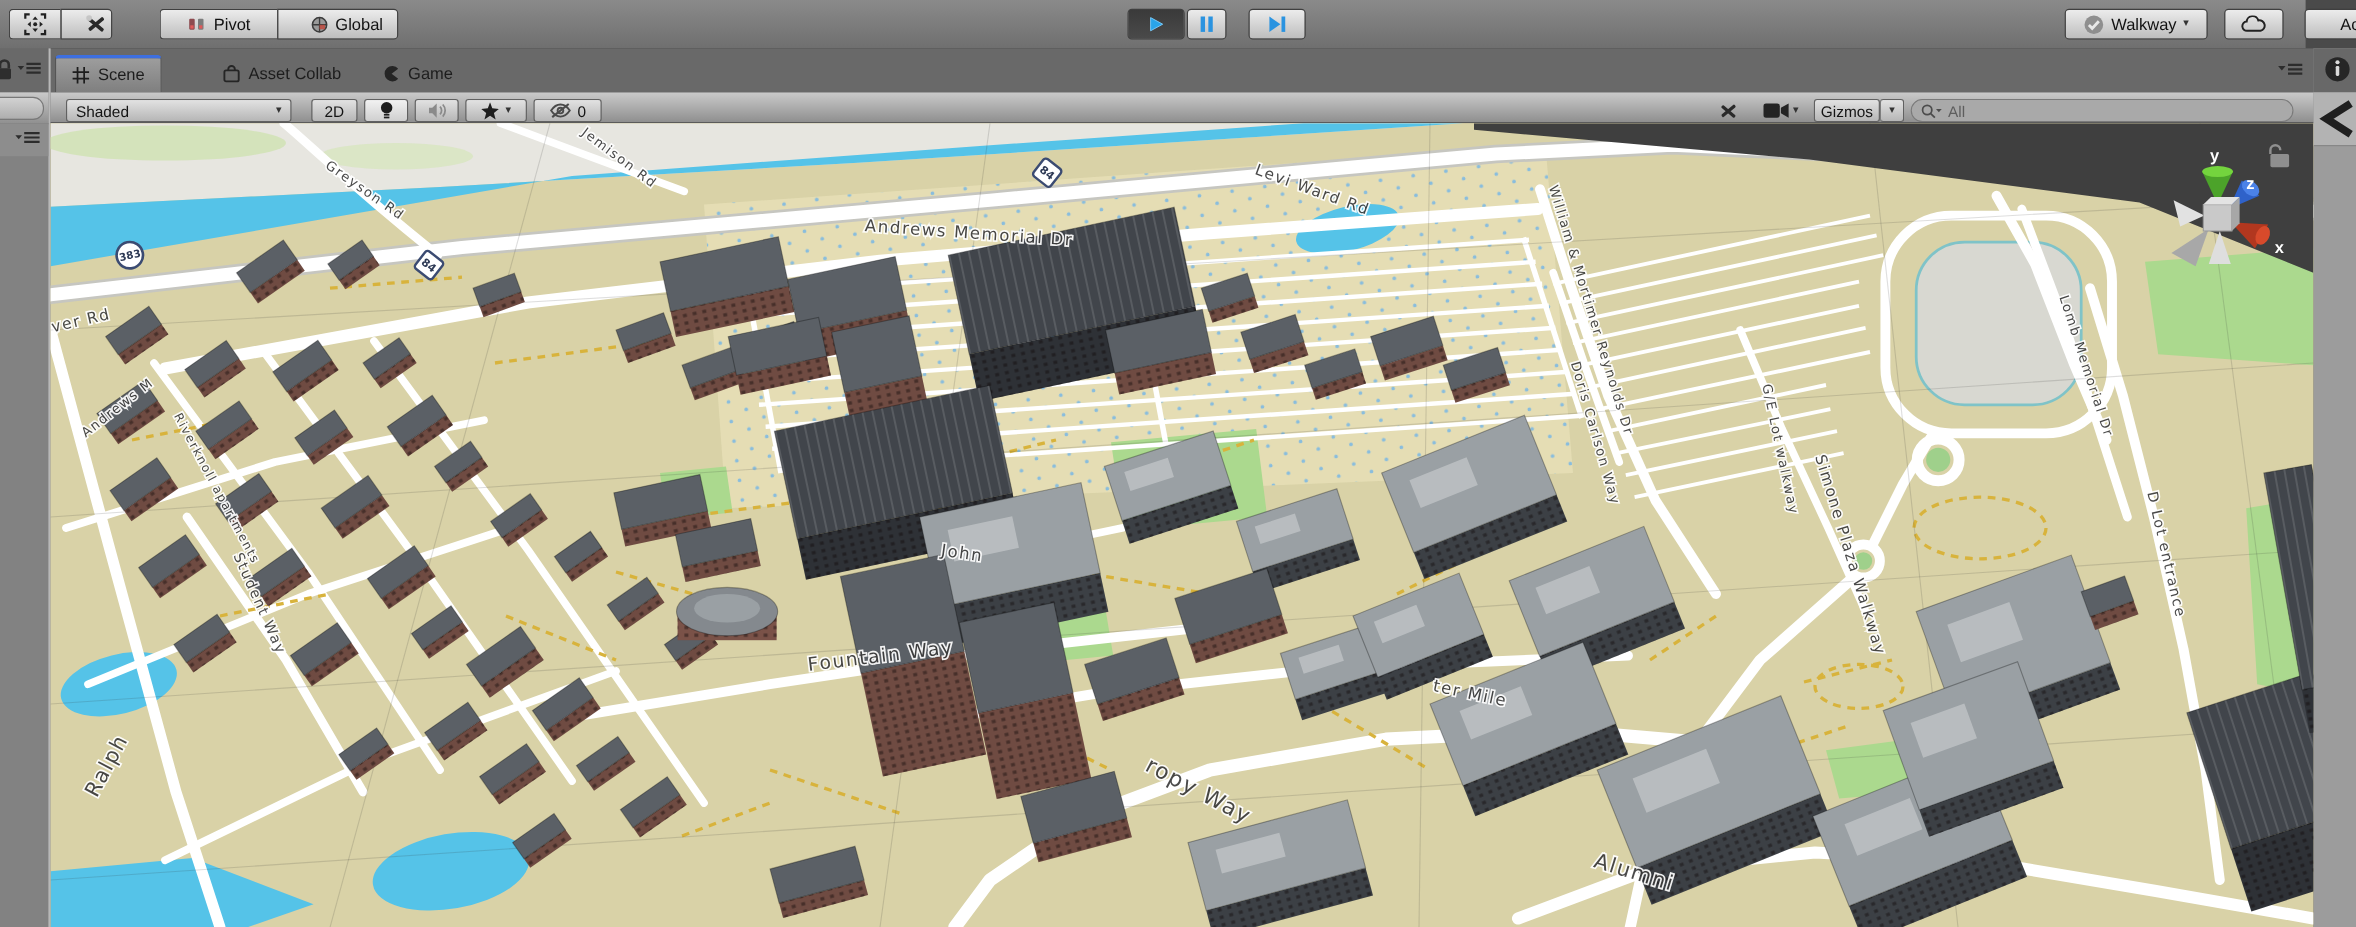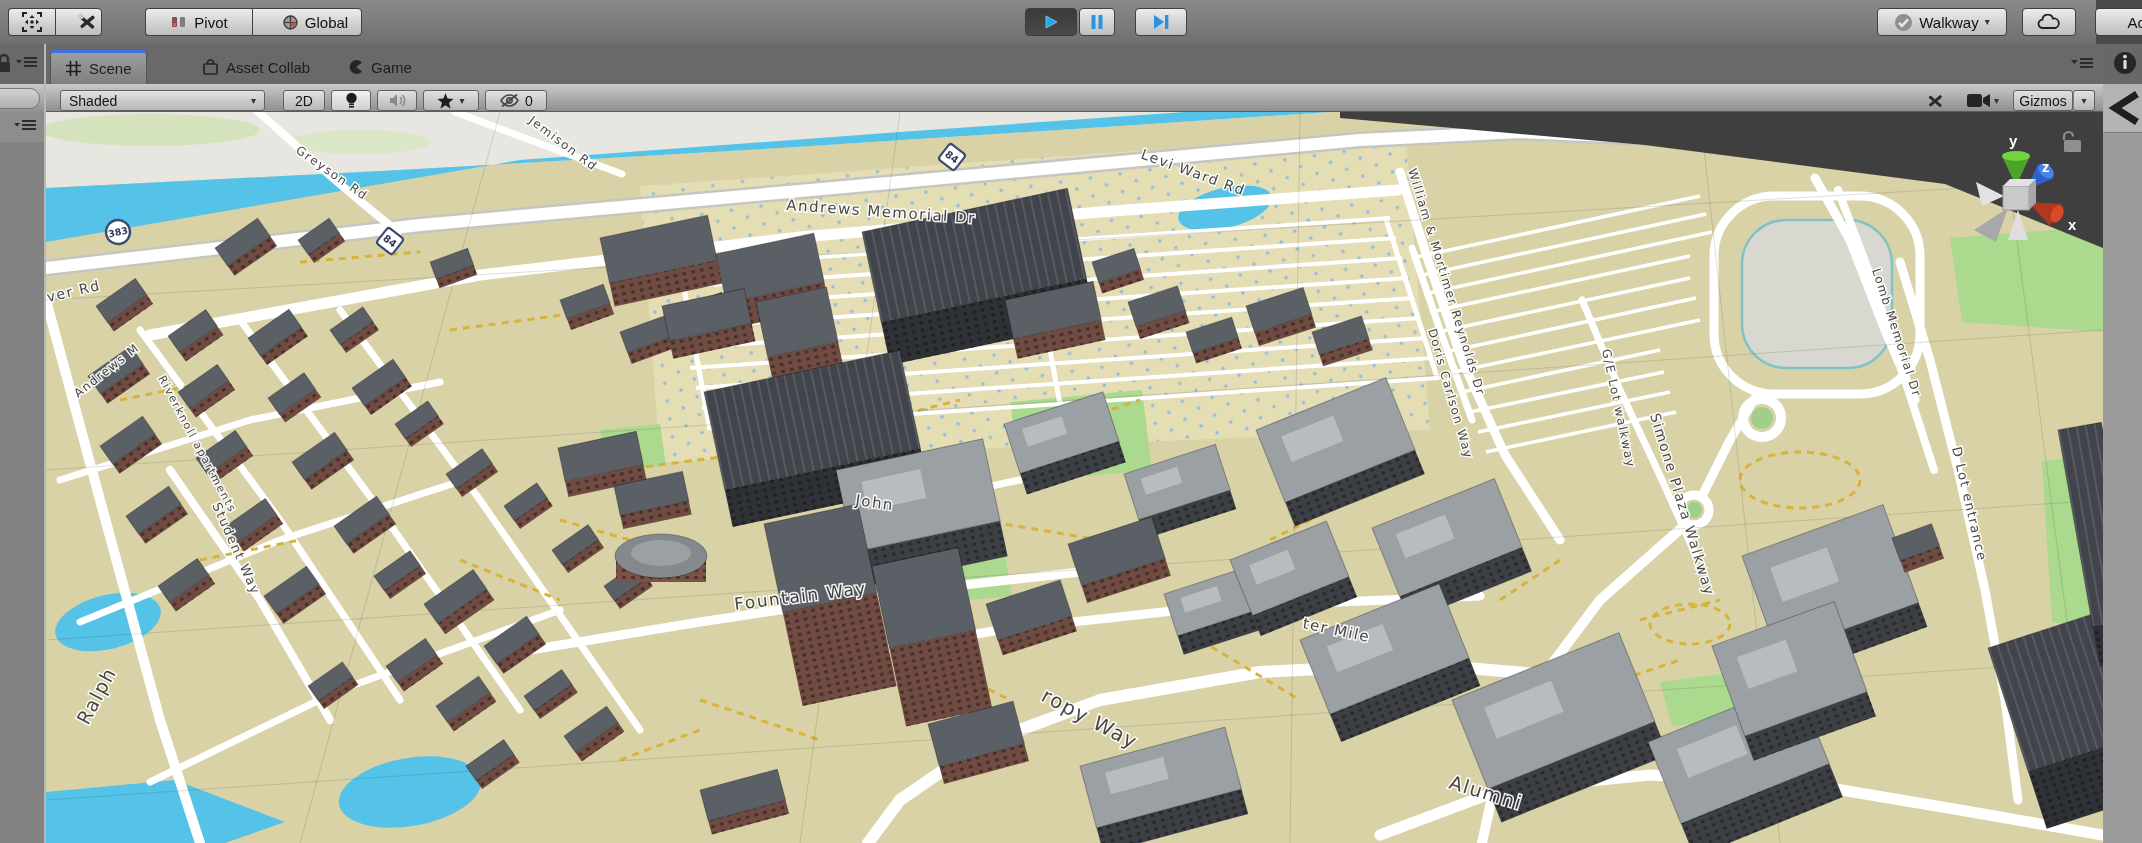--- a/index.html
+++ b/index.html
@@ -273,20 +273,28 @@
       <span class="caret">▾</span>
     </div>
     <div style="display:flex">
       <div class="sbtn seg-left" style="width:60px">
         <span>Gizmos</span>
       </div>
       <div class="sbtn seg-right" style="width:22px;border-left:1px solid #7e7e7e">
         <span class="caret">▾</span>
       </div>
     </div>
+    <div id="scene-search">
+      <svg width="20" height="14" viewBox="0 0 20 14">
+        <circle cx="6" cy="6" r="4.2" fill="none" stroke="#4c4c4c" stroke-width="1.6"></circle>
+        <path d="M9.2 9.2L13 13" stroke="#4c4c4c" stroke-width="1.6"></path>
+        <path d="M14 5l2.6 3L19.2 5z" fill="#4c4c4c"></path>
+      </svg>
+      <input value="" placeholder="All" style="">
+    </div>
   </div>
 
   <div id="viewport">
     <svg id="map" width="2057" height="731" viewBox="46 112 2057 731">
       <defs>
         <pattern id="p-dots" width="30" height="18" patternUnits="userSpaceOnUse" patternTransform="rotate(-8)">
           <circle cx="5" cy="4" r="1.7" fill="#79b7e4" opacity=".85"></circle>
           <circle cx="20" cy="13" r="1.7" fill="#79b7e4" opacity=".85"></circle>
         </pattern>
         <pattern id="p-win" width="9" height="7" patternUnits="userSpaceOnUse">

